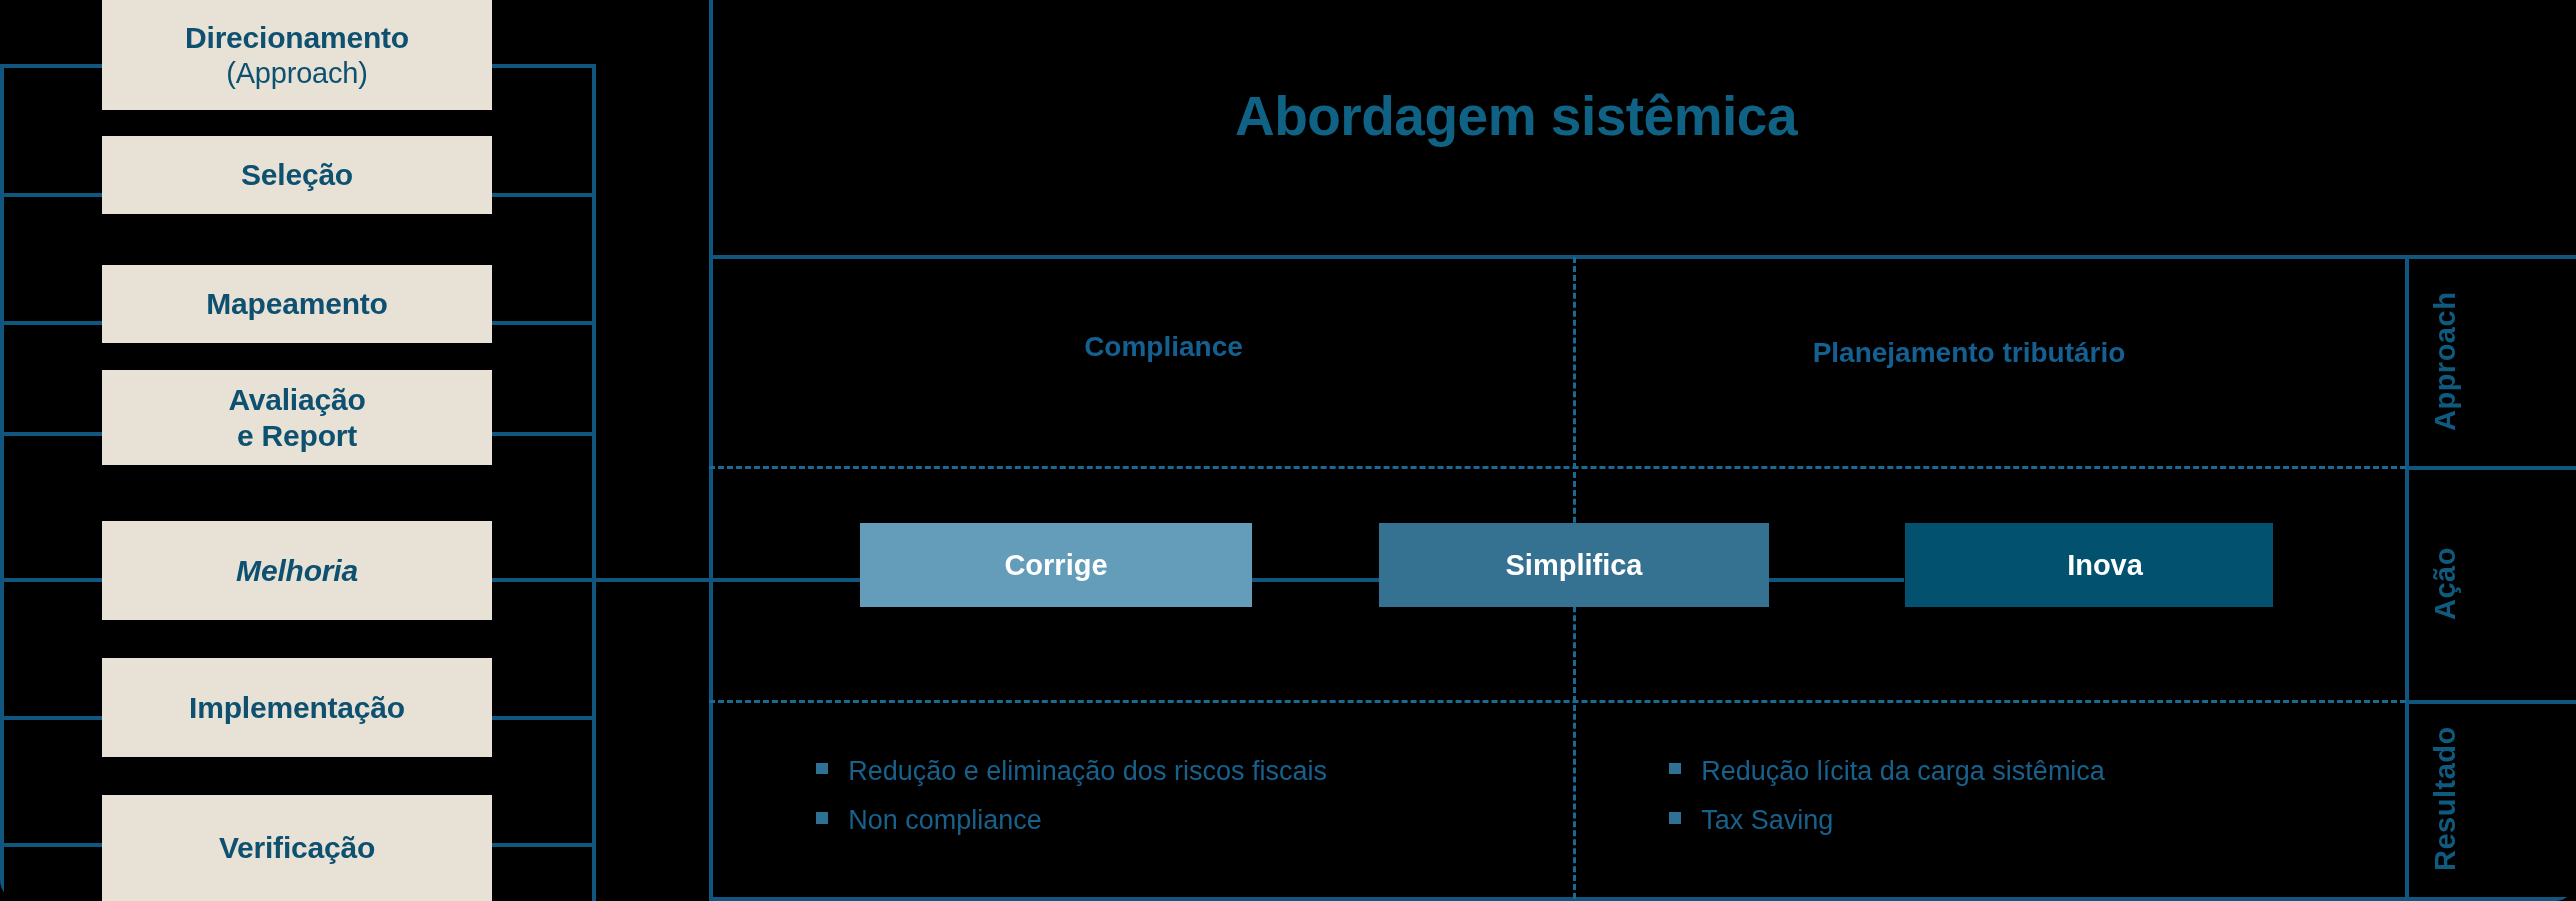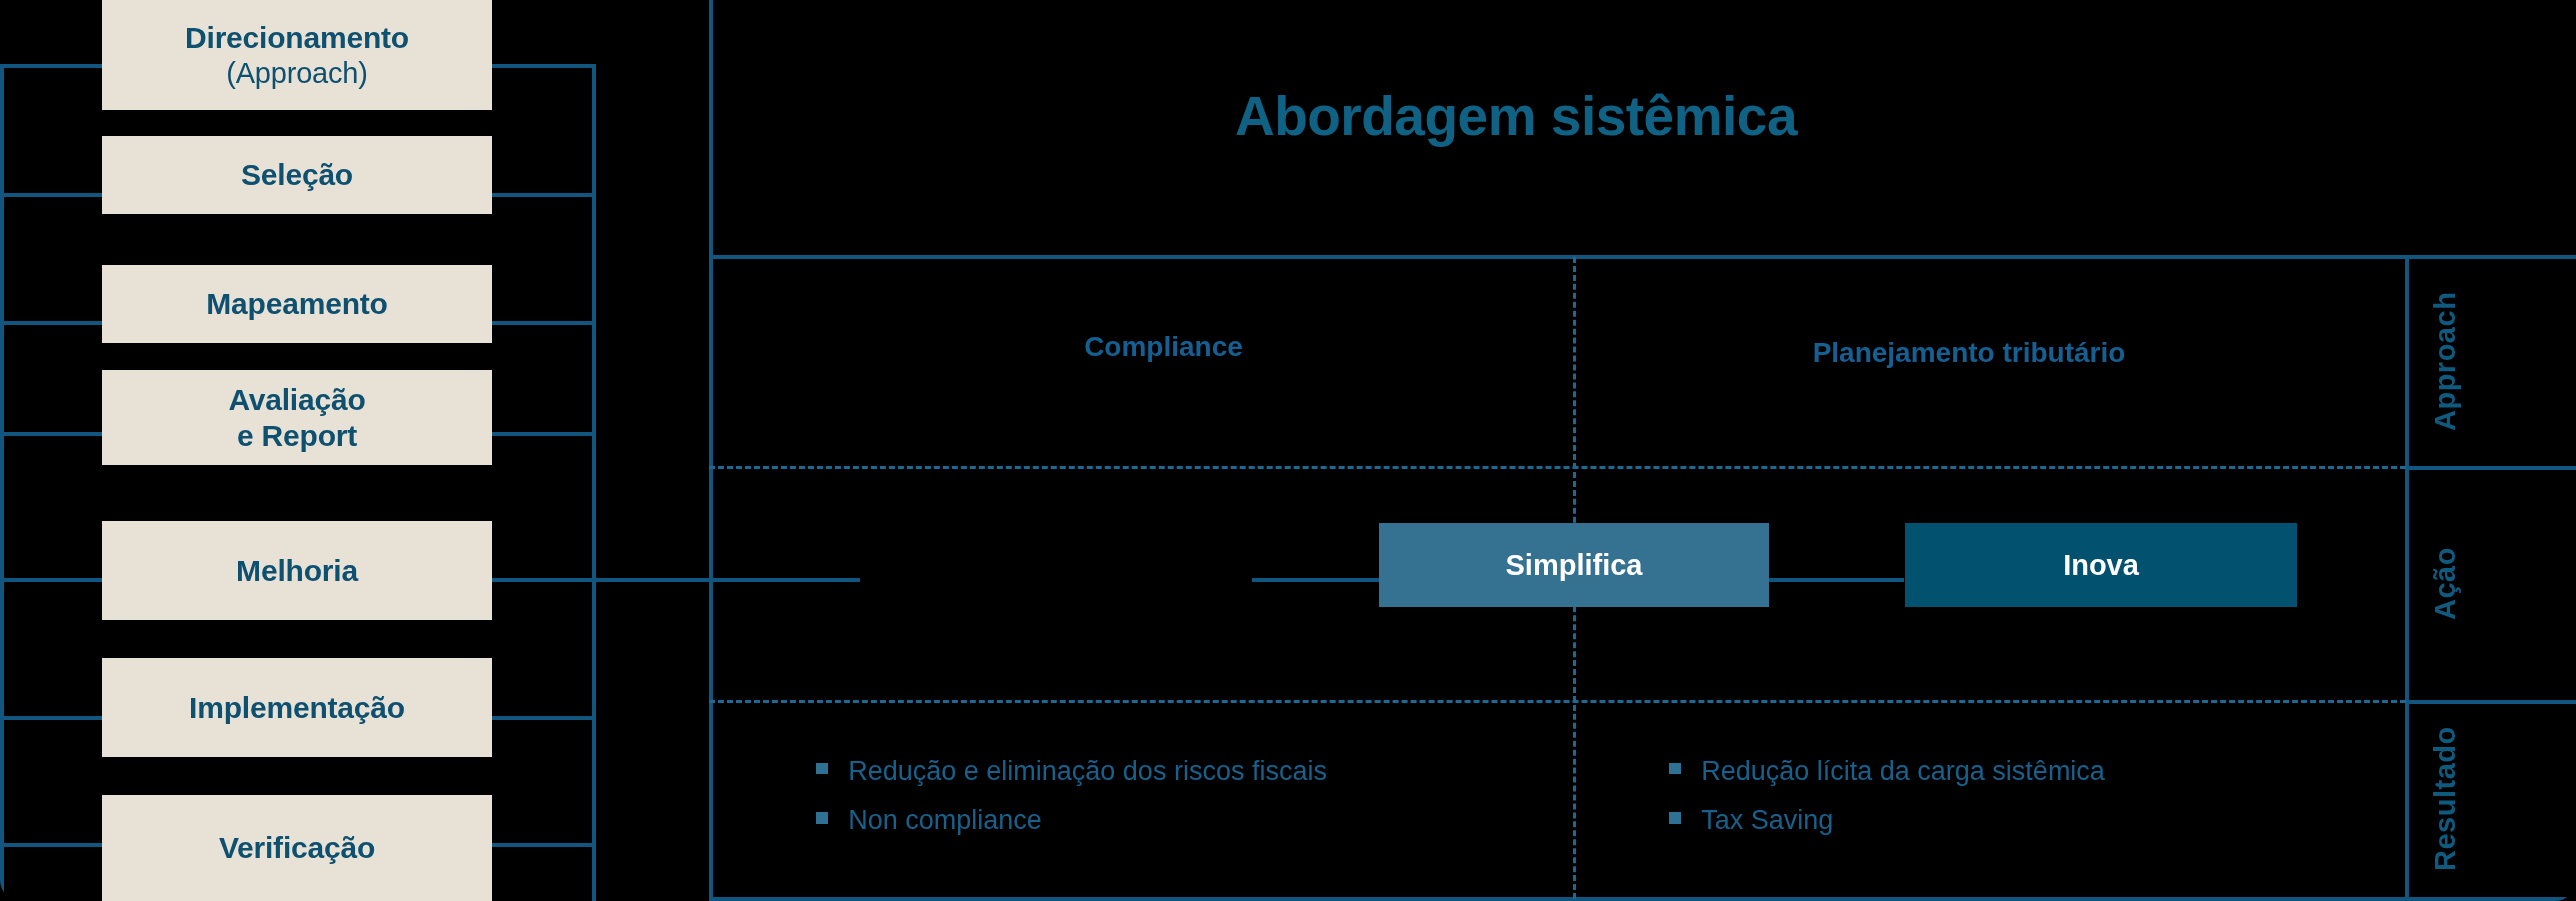--- a/index.html
+++ b/index.html
@@ -170,21 +170,21 @@
 
   <div class="stage-box" style="top:265px; height:78px;">
     <span>Mapeamento</span>
   </div>
 
   <div class="stage-box" style="top:370px; height:95px; flex-direction:column;">
     <span>Avaliação</span>
     <span>e Report</span>
   </div>
 
-  <div class="stage-box" style="top:521px; height:99px;">
+  <div class="stage-box" style="top:521px; height:99px;font-style:italic;">
     <span>Melhoria</span>
   </div>
 
   <div class="stage-box" style="top:658px; height:99px;">
     <span>Implementação</span>
   </div>
 
   <div class="stage-box" style="top:795px; height:106px;">
     <span>Verificação</span>
   </div>
@@ -201,24 +201,27 @@
   <div class="dash-v" style="left:1573px; top:257px; height:642px;"></div>
 
   <div class="panel-title">Abordagem sistêmica</div>
 
   <div class="col-head c1">Compliance</div>
   <div class="col-head c2">Planejamento tributário</div>
 
   <div class="ln ln-h" style="left:1252px; top:578px; width:127px;"></div>
   <div class="ln ln-h" style="left:1768px; top:578px; width:136px;"></div>
 
+  <div class="action-box" style="left:860px; width:392px; background:#639db9;">
+    <span>Corrige</span>
+  </div>
   <div class="action-box" style="left:1379px; width:390px; background:#357190;">
     <span>Simplifica</span>
   </div>
-  <div class="action-box" style="left:1905px; width:392px; background:#02526f;">
+  <div class="action-box" style="left:1905px; width:336px; background:#02526f;padding-left:32px;">
     <span>Inova</span>
   </div>
 
   <div class="bullets" style="left:816px; top:758px; width:721px;">
     <div class="bullet-row">
       <span class="bullet-mark"></span>
       <span>Redução e eliminação dos riscos fiscais</span>
     </div>
     <div class="bullet-row">
       <span class="bullet-mark"></span>

